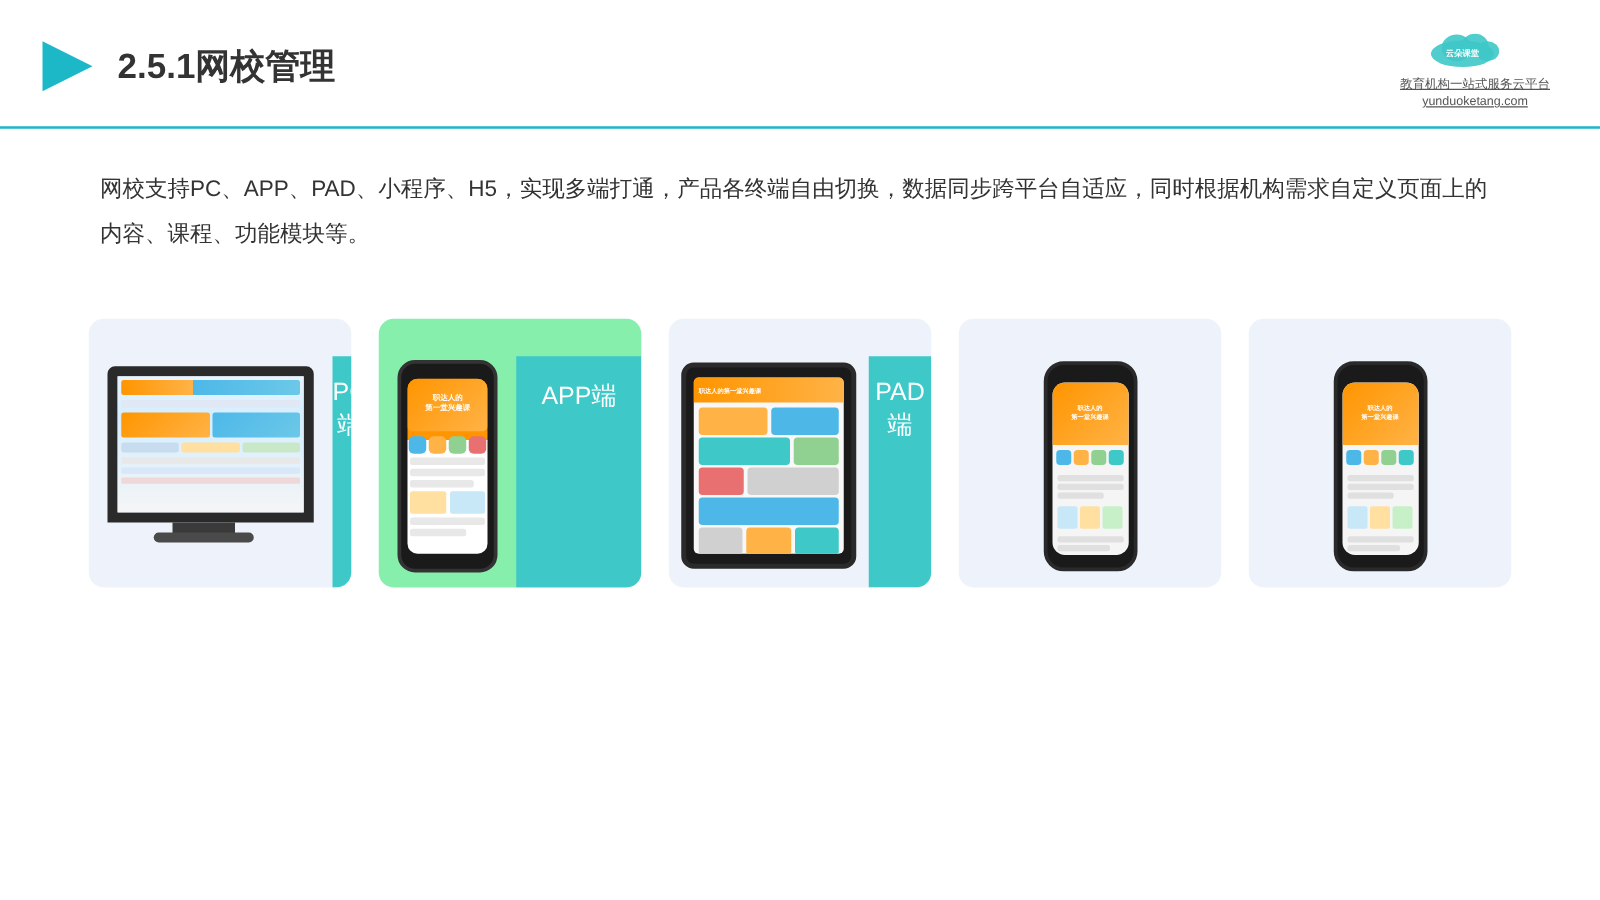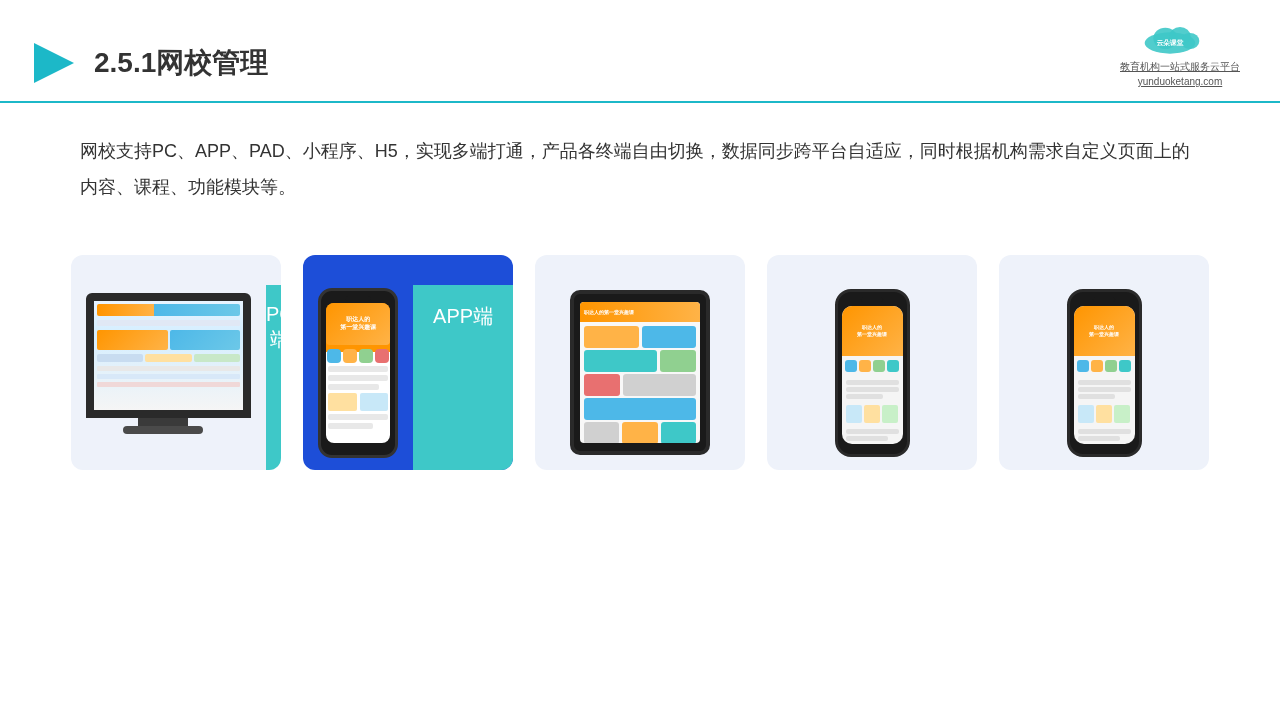--- a/index.html
+++ b/index.html
@@ -8,21 +8,21 @@
       height: 720px;
       background: #ffffff;
       font-family: 'Microsoft YaHei', 'PingFang SC', sans-serif;
       overflow: hidden;
       position: relative;
     }
 
     
     .header {
       display: flex;
-      align-items: flex-end;
+      align-items: center;
       justify-content: space-between;
       padding: 18px 40px 14px 30px;
       border-bottom: 2px solid #1cb8c8;
     }
 
     .header-left {
       display: flex;
       align-items: center;
       gap: 16px;
     }
@@ -427,21 +427,21 @@
             <div style="height:5px;background:#f0d8d8;border-radius:1px;margin-top:1px;"></div>
           </div>
         </div>
         <div class="monitor-base"></div>
         <div class="monitor-stand"></div>
       </div>
     </div>
     <div class="card-label">PC端</div>
   </div>
 
-  <div class="card" style="background:#1d4ed8;">
+  <div class="card" style="background:#86efac;">
     <div class="card-image-area">
       <div class="phone-device">
         <div class="phone-notch"></div>
         <div class="phone-screen">
           <div class="phone-banner">
             <div style="font-size:6px;color:white;font-weight:bold;text-align:center;line-height:1.3;">职达人的<br>第一堂兴趣课</div>
           </div>
           <div class="phone-icons-row">
             <div class="phone-icon-dot"></div>
             <div class="phone-icon-dot"></div>
@@ -488,20 +488,21 @@
             </div>
             <div class="pad-content-row">
               <div class="pad-block pad-block-gray"></div>
               <div class="pad-block pad-block-orange"></div>
               <div class="pad-block pad-block-teal"></div>
             </div>
           </div>
         </div>
       </div>
     </div>
+    <div class="card-label">PAD端</div>
   </div>
 
   <div class="card" style="background:#eef2fa;">
     <div class="card-image-area">
       <div class="mini-phone">
         <div class="mini-phone-notch"></div>
         <div class="mini-phone-screen">
           <div class="mini-phone-banner">
             <div style="font-size:5px;color:white;font-weight:bold;text-align:center;line-height:1.3;">职达人的<br>第一堂兴趣课</div>
           </div>

